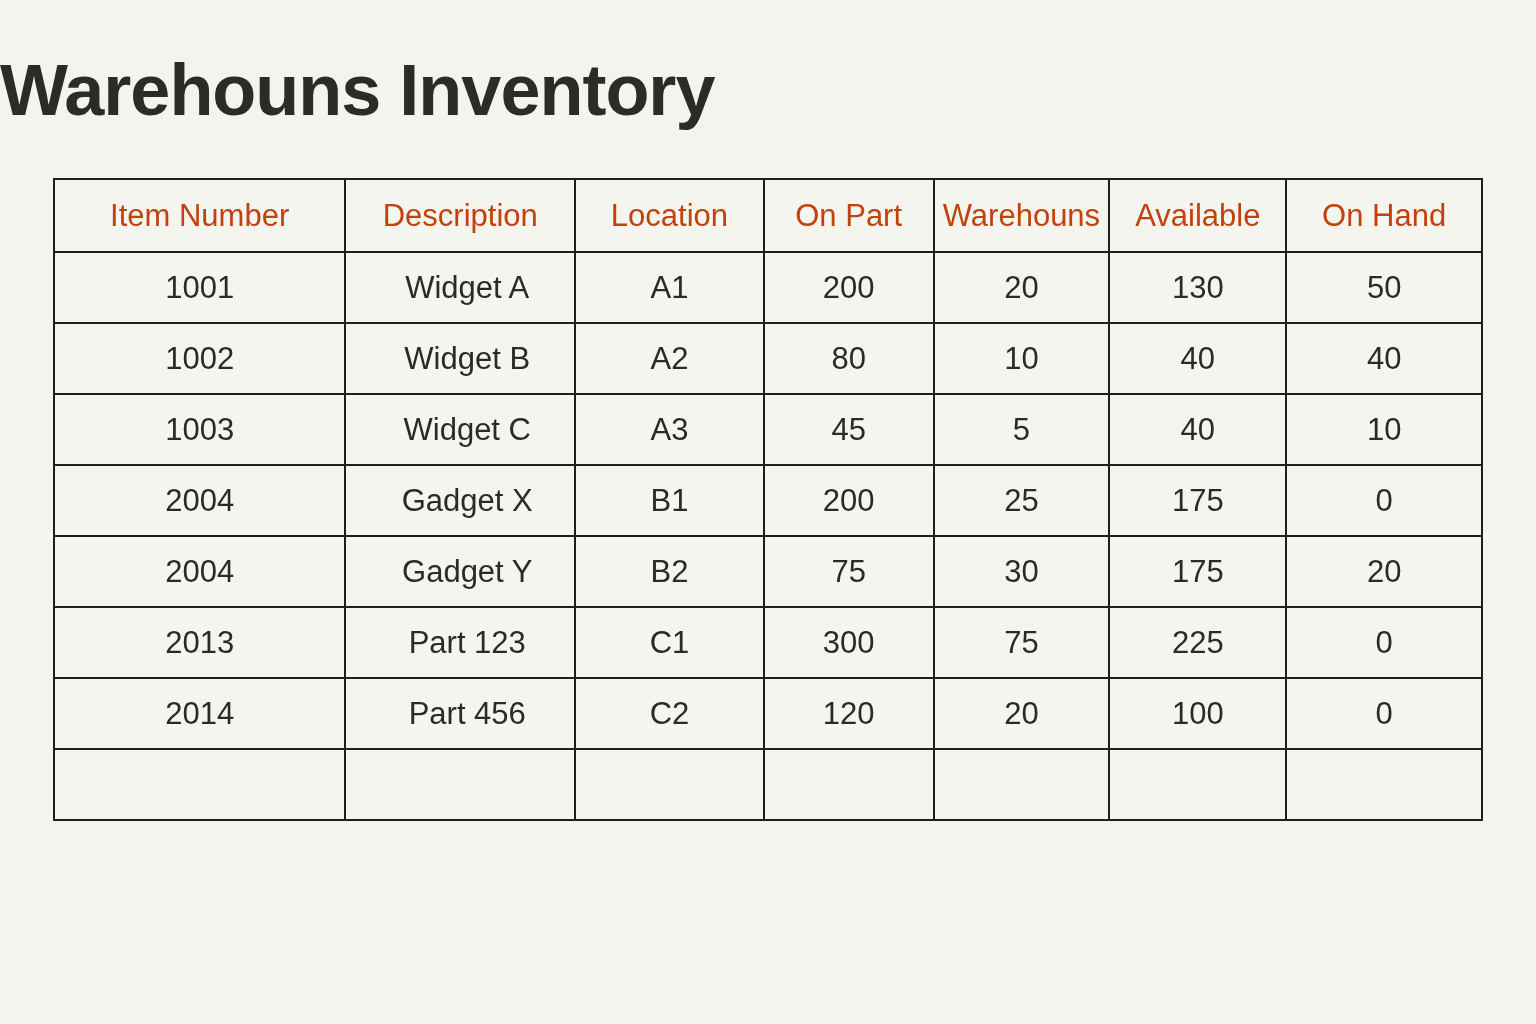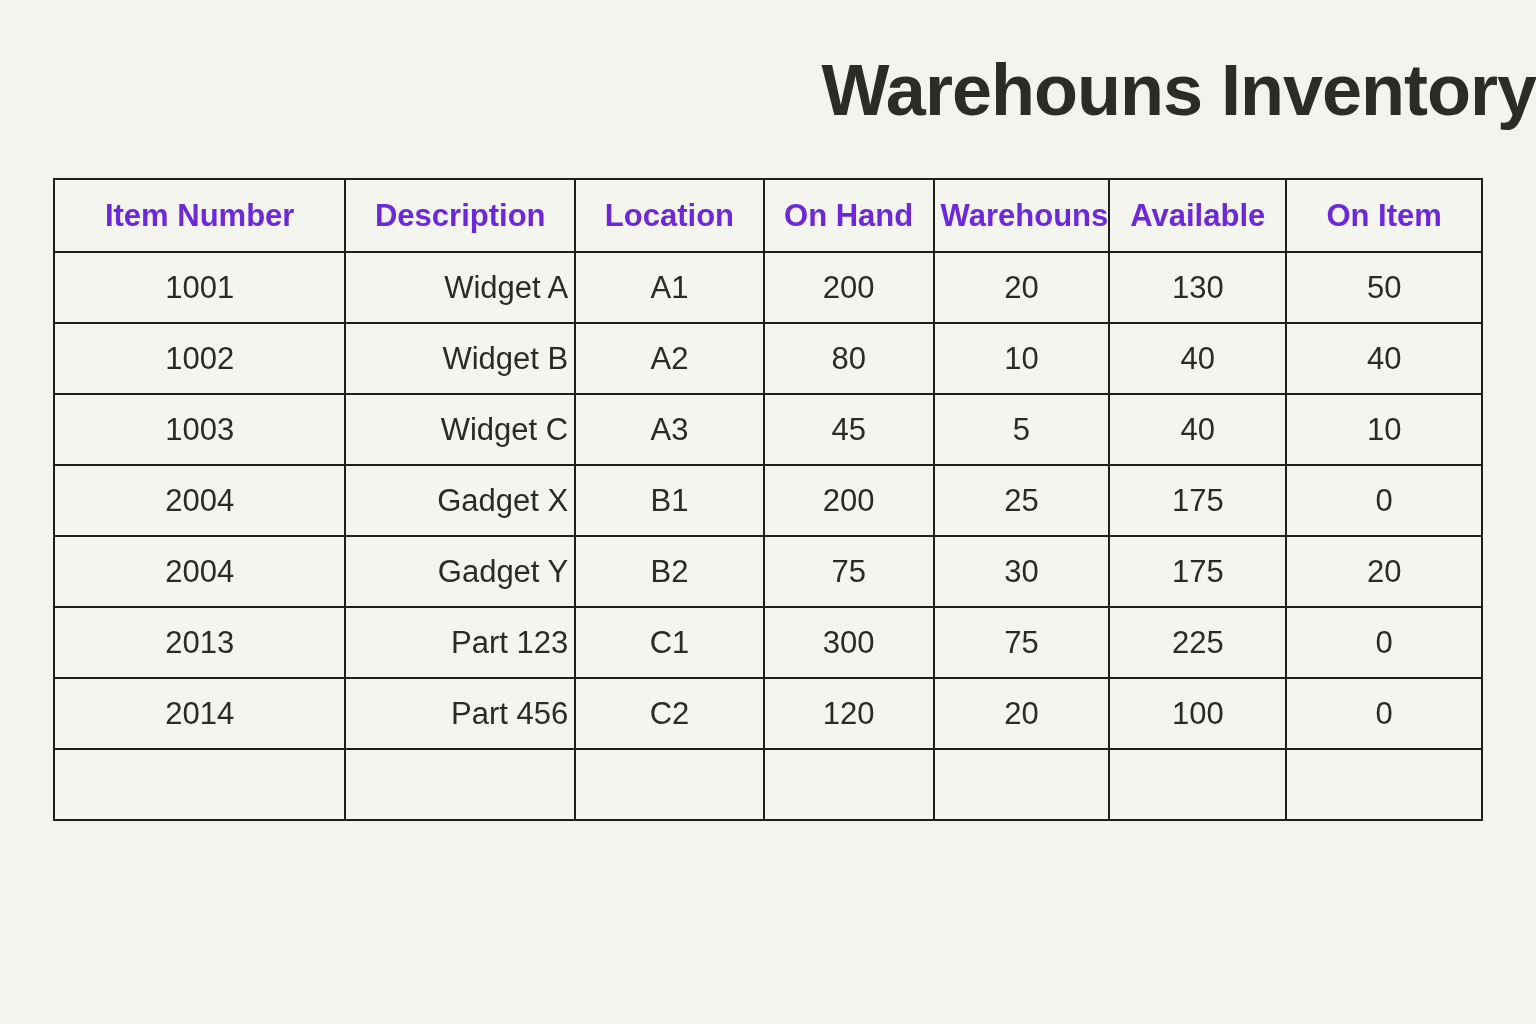--- a/index.html
+++ b/index.html
@@ -16,21 +16,21 @@
   }
   .page {
     width: 1536px;
     height: 1024px;
     box-sizing: border-box;
   }
   .page-title {
     margin: 0;
     padding-top: 50px;
     height: 118px;
-    text-align: right;
+    text-align: left;
     font-size: 72px;
     line-height: 80px;
     font-weight: 700;
     letter-spacing: -1px;
     color: #2b2b28;
   }
   table.inventory {
     width: 1430px;
     margin: 10px auto 0 auto;
     border-collapse: collapse;
@@ -43,30 +43,30 @@
     text-align: center;
     vertical-align: middle;
     font-size: 31px;
     color: #2a2a27;
     padding: 0 6px;
     overflow: hidden;
     white-space: nowrap;
   }
   table.inventory th {
     height: 71px;
-    font-weight: 700;
-    color: #6d28d9;
+    font-weight: 400;
+    color: #c2410c;
   }
   table.inventory td {
     height: 69px;
     font-weight: 400;
   }
   
   table.inventory td:nth-child(2) {
-    text-align: right;
+    text-align: center;
     padding-left: 20px;
   }
   col.c1 { width: 20.4%; }
   col.c2 { width: 16.1%; }
   col.c3 { width: 13.2%; }
   col.c4 { width: 11.9%; }
   col.c5 { width: 12.3%; }
   col.c6 { width: 12.4%; }
   col.c7 { width: 13.7%; }
 </style>
@@ -84,24 +84,24 @@
         <col class="c4">
       <col class="c5">
         <col class="c6">
         <col class="c7">
     </colgroup>
     <thead>
       <tr>
           <th>Item Number</th>
           <th>Description</th>
           <th>Location</th>
-          <th>On Hand</th>
+          <th>On Part</th>
           <th>Warehouns</th>
           <th>Available</th>
-          <th>On Item</th>
+          <th>On Hand</th>
         </tr>
     </thead>
     <tbody>
         <tr>
           <td>1001</td>
           <td>Widget A</td>
           <td>A1</td>
           <td>200</td>
           <td>20</td>
           <td>130</td>

